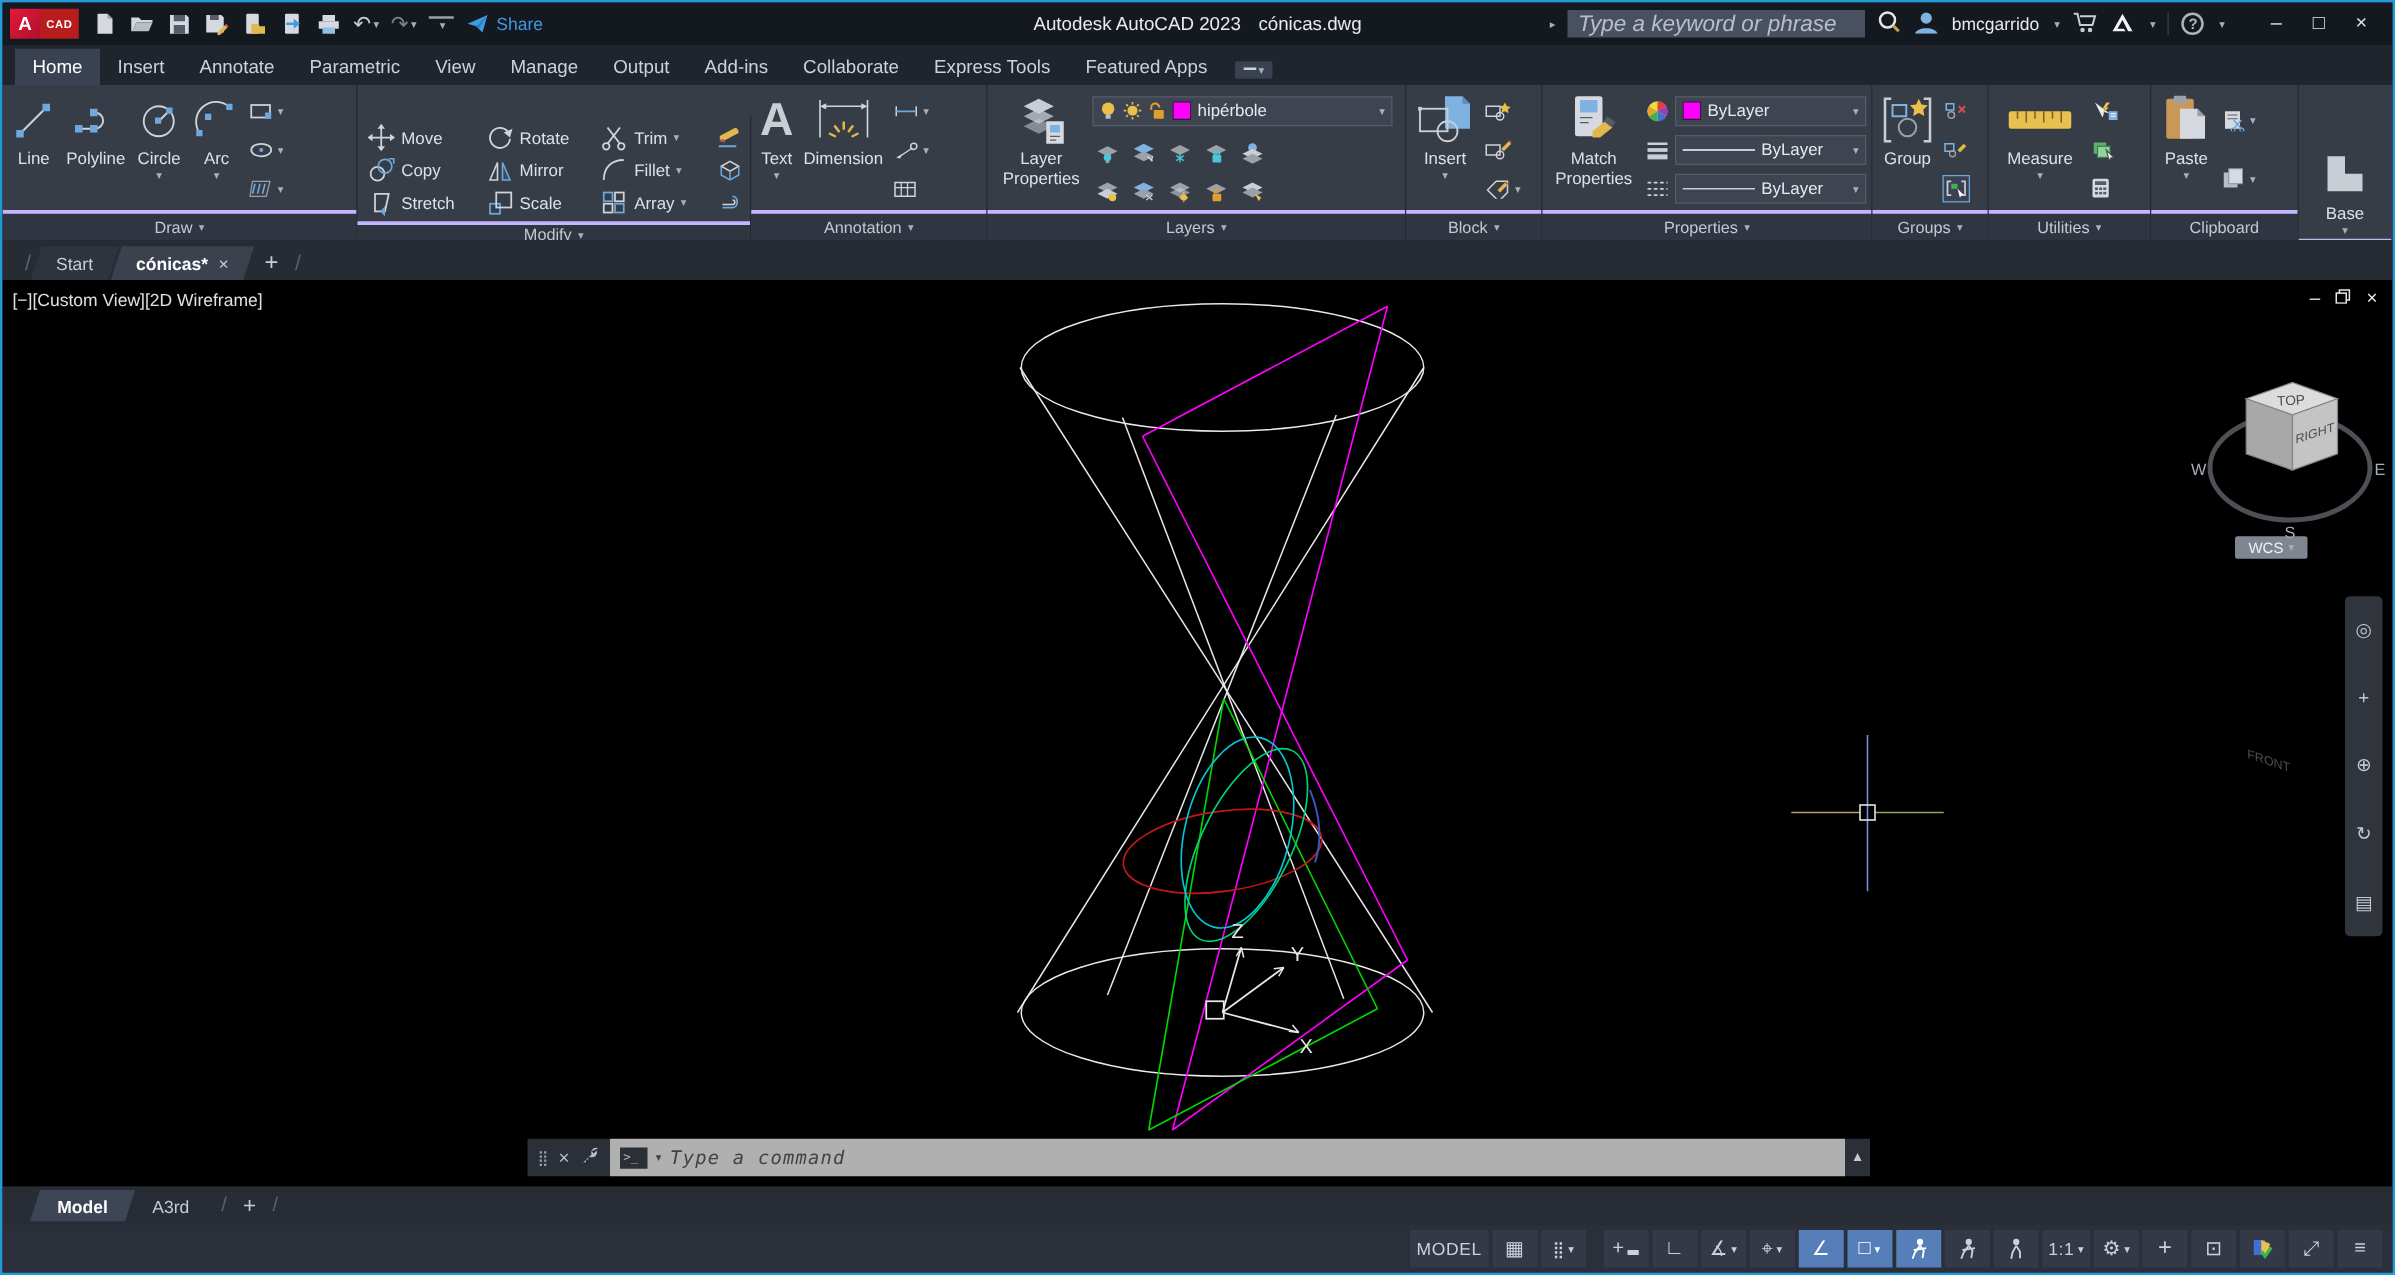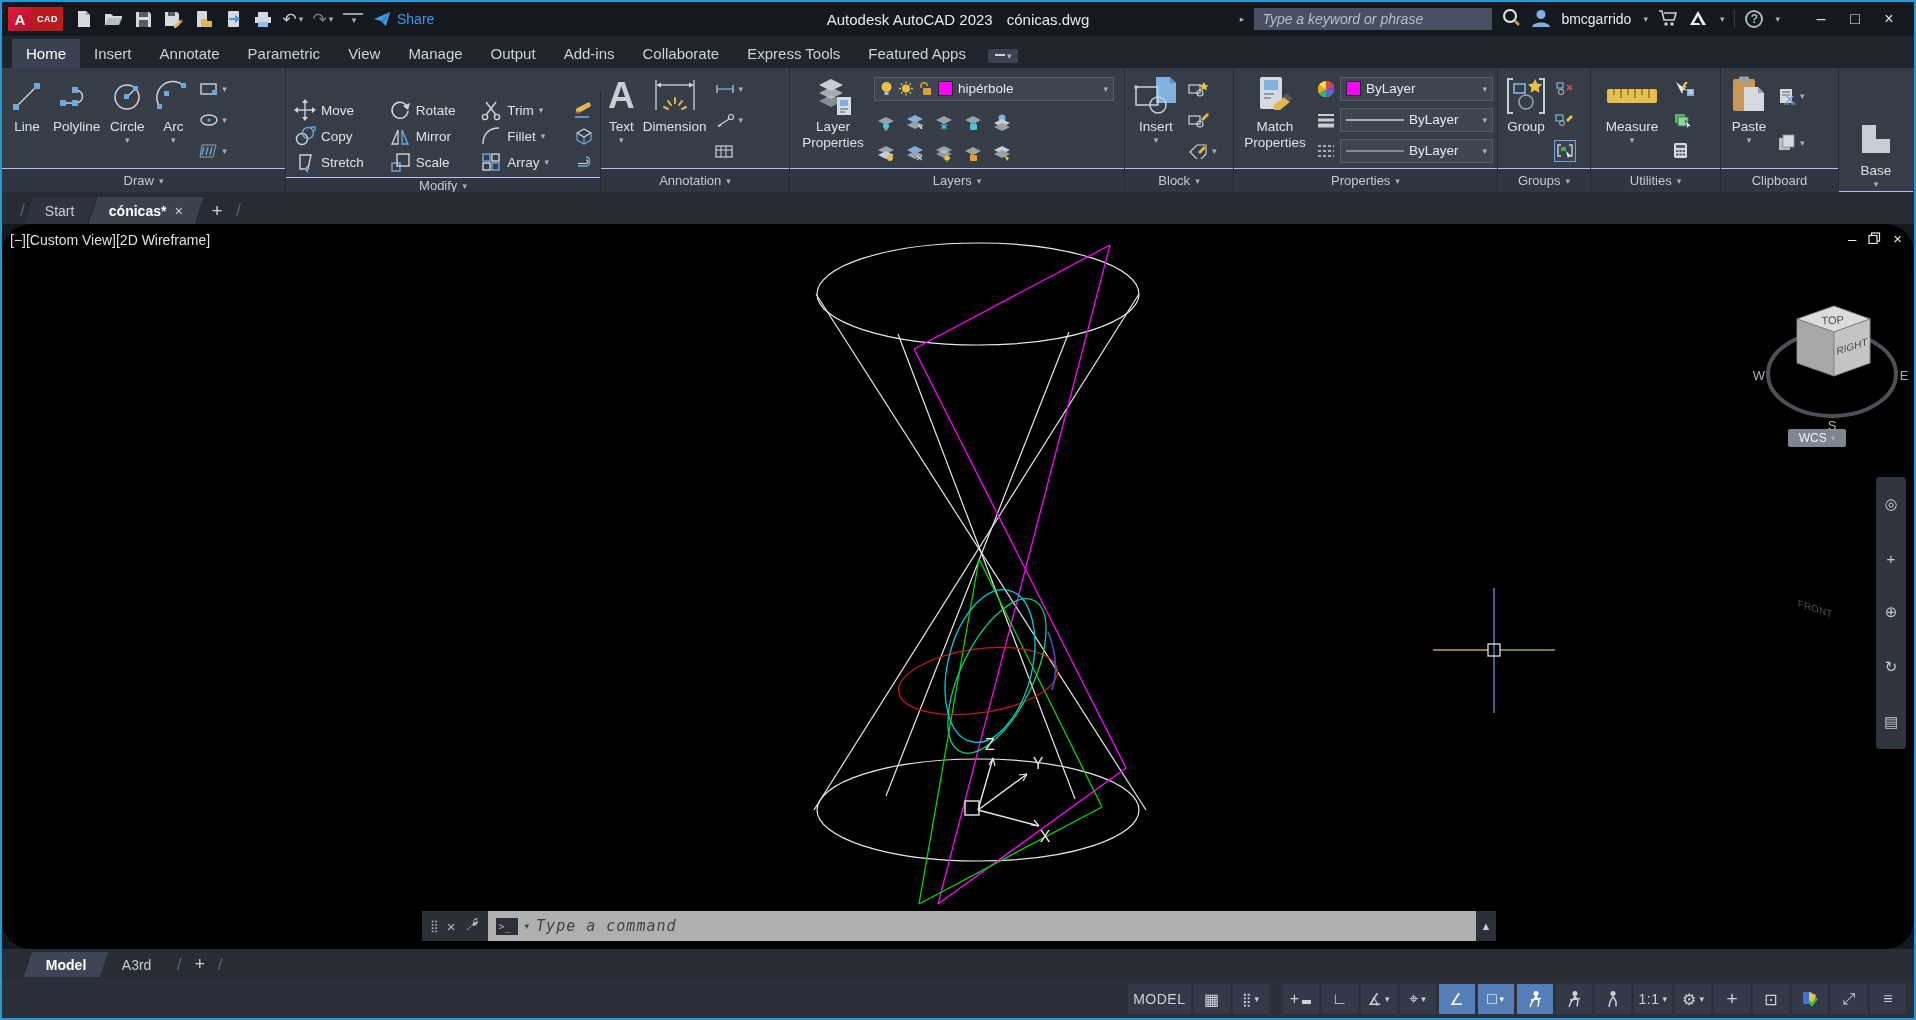--- a/index.html
+++ b/index.html
@@ -13,37 +13,37 @@
   .acadlogo .a{background:linear-gradient(135deg,#e51937,#b01030);color:#fff;font-weight:bold;width:24px;height:24px;display:flex;align-items:center;justify-content:center;font-size:15px;}
   .acadlogo .cad{background:#b91c1c;color:#fff;font-size:9px;font-weight:bold;height:24px;display:flex;align-items:center;padding:0 5px;letter-spacing:.5px;}
   .qat{display:flex;align-items:center;gap:10px;}
   .qat .tbi{width:20px;height:20px;display:flex;align-items:center;justify-content:center;cursor:pointer;}
   .glyph{font-size:17px;color:#c9ced5;line-height:1;}
   .dim{color:#7c828b;}
   .smallchev{font-size:9px;color:#aab0b8;margin-left:2px;}
   .share{display:flex;align-items:center;gap:6px;color:#3f9be0;margin-left:10px;cursor:pointer;}
   .apptitle{position:absolute;left:50%;transform:translateX(-50%);color:#e8eaee;font-size:15px;display:flex;gap:14px;white-space:nowrap;}
   .tb-right{margin-left:auto;display:flex;align-items:center;gap:10px;padding-right:10px;}
-  .searchbox{background:#495061;color:#b9bfc9;font-style:italic;width:238px;height:22px;display:flex;align-items:center;padding:0 8px;font-size:14px;cursor:text;}
+  .searchbox{background:#495061;color:#b9bfc9;font-style:italic;width:238px;height:22px;display:flex;align-items:center;padding:0 8px;font-size:18px;cursor:text;}
   .winbtns{display:flex;align-items:center;gap:4px;margin-left:16px;}
   .winbtn{width:30px;height:26px;display:flex;align-items:center;justify-content:center;font-size:16px;color:#dfe3e8;cursor:pointer;}
   .helpcircle{width:18px;height:18px;border-radius:50%;border:2px solid #aeb4bc;color:#aeb4bc;font-size:12px;font-weight:bold;display:flex;align-items:center;justify-content:center;}
   .vsep{width:1px;height:18px;background:#3a404a;}
 
   
   .ribbontabs{height:32px;background:#20242c;display:flex;align-items:flex-end;padding-left:10px;color:#ccd2da;font-size:15px;flex:0 0 auto;}
   .rtab{padding:6px 14px;cursor:pointer;white-space:nowrap;}
   .rtab.active{background:#3a4150;color:#fff;}
   .rtab-extra{display:flex;align-items:center;gap:2px;background:#3a4150;margin:0 0 5px 8px;padding:2px 7px;border-radius:2px;cursor:pointer;}
 
   
   .ribbon{height:124px;background:#373d47;display:flex;flex:0 0 auto;}
   .panel{display:flex;flex-direction:column;border-right:1px solid #262b33;}
   .pbody{flex:1;display:flex;align-items:stretch;padding:3px 4px 0 4px;gap:2px;}
-  .plabel{height:24px;background:#303641;color:#c3c9d1;font-size:13px;display:flex;align-items:center;justify-content:center;gap:5px;cursor:pointer;border-top:1px solid #c4b5fd;}
+  .plabel{height:24px;background:#303641;color:#c3c9d1;font-size:13px;display:flex;align-items:center;justify-content:center;gap:5px;cursor:pointer;border-top:3px solid #c4b5fd;}
   .bigbtn{display:flex;flex-direction:column;align-items:center;color:#dde1e6;font-size:13.5px;cursor:pointer;padding:2px 3px;line-height:1.15;text-align:center;}
   .bigbtn .bicon{height:46px;display:flex;align-items:center;justify-content:center;}
   .minicol{display:flex;flex-direction:column;justify-content:space-around;padding:2px 2px;}
   .minibtn{display:flex;align-items:center;gap:3px;height:22px;cursor:pointer;}
   .mrow{display:flex;align-items:center;gap:5px;color:#dde1e6;font-size:13.5px;cursor:pointer;height:26px;}
   .mgrid{display:grid;grid-template-rows:repeat(3,1fr);grid-auto-flow:column;column-gap:10px;padding:2px 4px;}
   .combo{background:#3f4550;border:1px solid #555c68;height:24px;display:flex;align-items:center;gap:5px;padding:0 5px;color:#e6e9ee;font-size:13.5px;cursor:pointer;}
   .combo .chev{margin-left:auto;}
   .chev{font-size:9px;color:#aab0b8;}
   .swatch{width:15px;height:15px;border:1px solid #20242c;}
@@ -54,21 +54,21 @@
   
   .filetabs{height:32px;background:#262b34;display:flex;align-items:flex-end;padding-left:14px;color:#c9ced6;font-size:14px;flex:0 0 auto;}
   .ftab{height:27px;display:flex;align-items:center;gap:8px;padding:0 16px;transform:skewX(-18deg);margin-right:3px;cursor:pointer;background:#2e333d;}
   .ftab>*{transform:skewX(18deg);}
   .ftab.active{background:#3b424e;color:#fff;font-weight:bold;}
   .ftab .x{font-weight:normal;color:#c9ced6;font-size:14px;}
   .fplus{width:30px;height:27px;display:flex;align-items:center;justify-content:center;font-size:19px;color:#c9ced6;cursor:pointer;}
   .fslash{color:#5a6170;font-size:17px;margin:0 4px 3px 4px;}
 
   
-  .canvas{height:725px;background:#000;position:relative;flex:0 0 auto;border-radius:29px;}
+  .canvas{height:725px;background:#000;position:relative;flex:0 0 auto;}
   .vplabel{position:absolute;left:8px;top:8px;color:#e0e0e0;font-size:14px;cursor:pointer;}
   .vpctrl{position:absolute;right:12px;top:6px;display:flex;gap:12px;align-items:center;color:#e8e8e8;font-size:15px;}
   .vpctrl span{cursor:pointer;}
   .wcs-pill{position:absolute;left:1786px;top:205px;width:58px;height:18px;background:rgba(150,158,170,.85);color:#eef1f5;font-size:12px;display:flex;align-items:center;justify-content:center;gap:4px;border-radius:2px;cursor:pointer;}
   .navbar{position:absolute;left:1874px;top:253px;width:30px;height:272px;background:rgba(62,68,78,.78);border-radius:4px;display:flex;flex-direction:column;align-items:center;justify-content:space-around;color:#c2c8cf;font-size:15px;}
   .navbar span{cursor:pointer;}
   .cmddock{position:absolute;left:420px;top:687px;width:1074px;height:30px;display:flex;align-items:stretch;}
   .cmdgrip{background:#2b2f38;display:flex;align-items:center;gap:8px;padding:0 8px;color:#9aa0a8;}
   .cmdbar{flex:1;background:#b0b0b0;display:flex;align-items:center;gap:7px;padding:0 8px;cursor:text;}
   .cmdprompt{width:22px;height:17px;background:#2b2f38;color:#b0b0b0;font-size:10px;display:flex;align-items:center;padding-left:3px;font-family:"DejaVu Sans Mono",monospace;}

